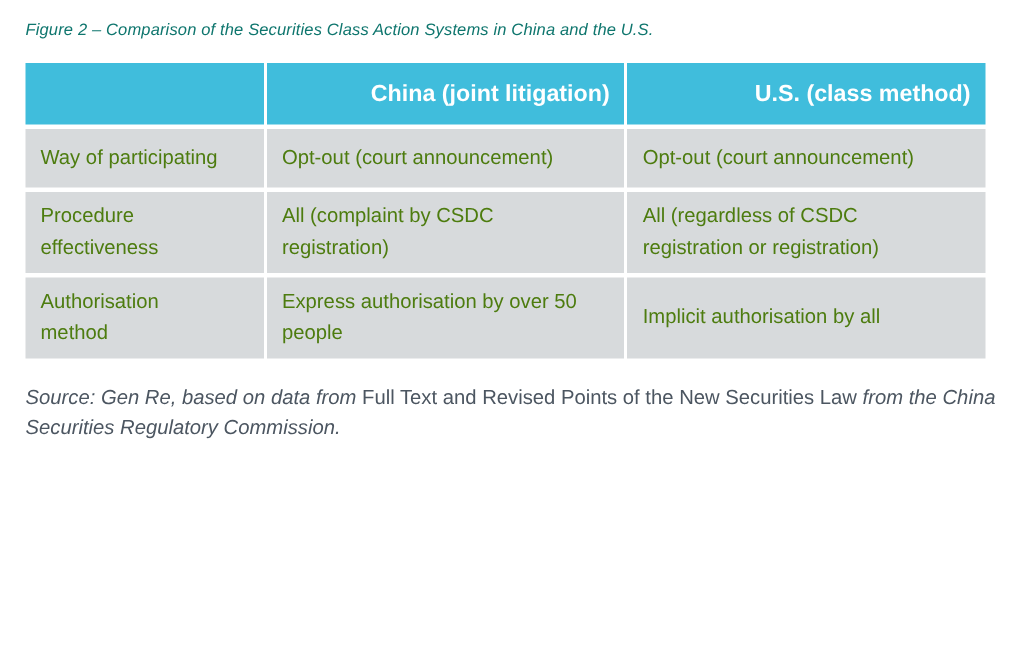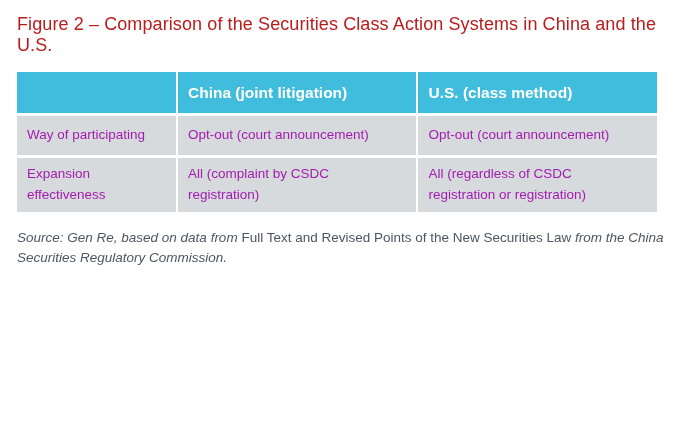--- a/index.html
+++ b/index.html
@@ -8,45 +8,46 @@
     width: 674px; height: 440px;
     background: #ffffff;
     font-family: "Liberation Sans", sans-serif;
     overflow: hidden;
   }
   .page {
     width: 674px; height: 440px;
     padding: 12px 15px 0 15px;
   }
   .figure-title {
-    color: #b91c1c;
-    font-size: 18px;
+    color: #0f766e;
+    font-size: 11px;
     font-weight: 400;
     letter-spacing: 0.1px;
     margin: 2px 0 13px 2px;
+    font-style: italic;
   }
   table.cmp {
     border-collapse: separate;
     border-spacing: 2px 3px;
     width: 644px;
     margin-left: 0px;
   }
   table.cmp th {
     background: #40BDDC;
     color: #ffffff;
     font-size: 15.5px;
     font-weight: bold;
-    text-align: left;
+    text-align: right;
     height: 41px;
     padding: 4px 10px 4px 10px;
     vertical-align: middle;
   }
   table.cmp td {
     background: #D7DADC;
-    color: #a21caf;
+    color: #4d7c0f;
     font-size: 13.5px;
     line-height: 1.55;
     height: 39px;
     padding: 6px 26px 6px 10px;
     vertical-align: middle;
   }
   .source-note {
     margin: 13px 0 0 2px;
     width: 652px;
     font-size: 13.5px;
@@ -76,22 +77,27 @@
         <th>U.S. (class method)</th>
       </tr>
     </thead>
     <tbody>
       <tr>
         <td>Way of participating</td>
         <td>Opt-out (court announcement)</td>
         <td>Opt-out (court announcement)</td>
       </tr>
       <tr>
-        <td>Expansion effectiveness</td>
+        <td>Procedure effectiveness</td>
         <td>All (complaint by CSDC registration)</td>
         <td>All (regardless of CSDC registration or registration)</td>
+      </tr>
+      <tr>
+        <td>Authorisation method</td>
+        <td>Express authorisation by over 50 people</td>
+        <td>Implicit authorisation by all</td>
       </tr>
     </tbody>
   </table>
 
   <p class="source-note"><span class="src-italic">Source: Gen Re, based on data from </span><span class="src-roman">Full Text and Revised Points of the New Securities Law </span><span class="src-italic">from the China Securities Regulatory Commission.</span></p>
 
 </div>
 
 </body></html>

